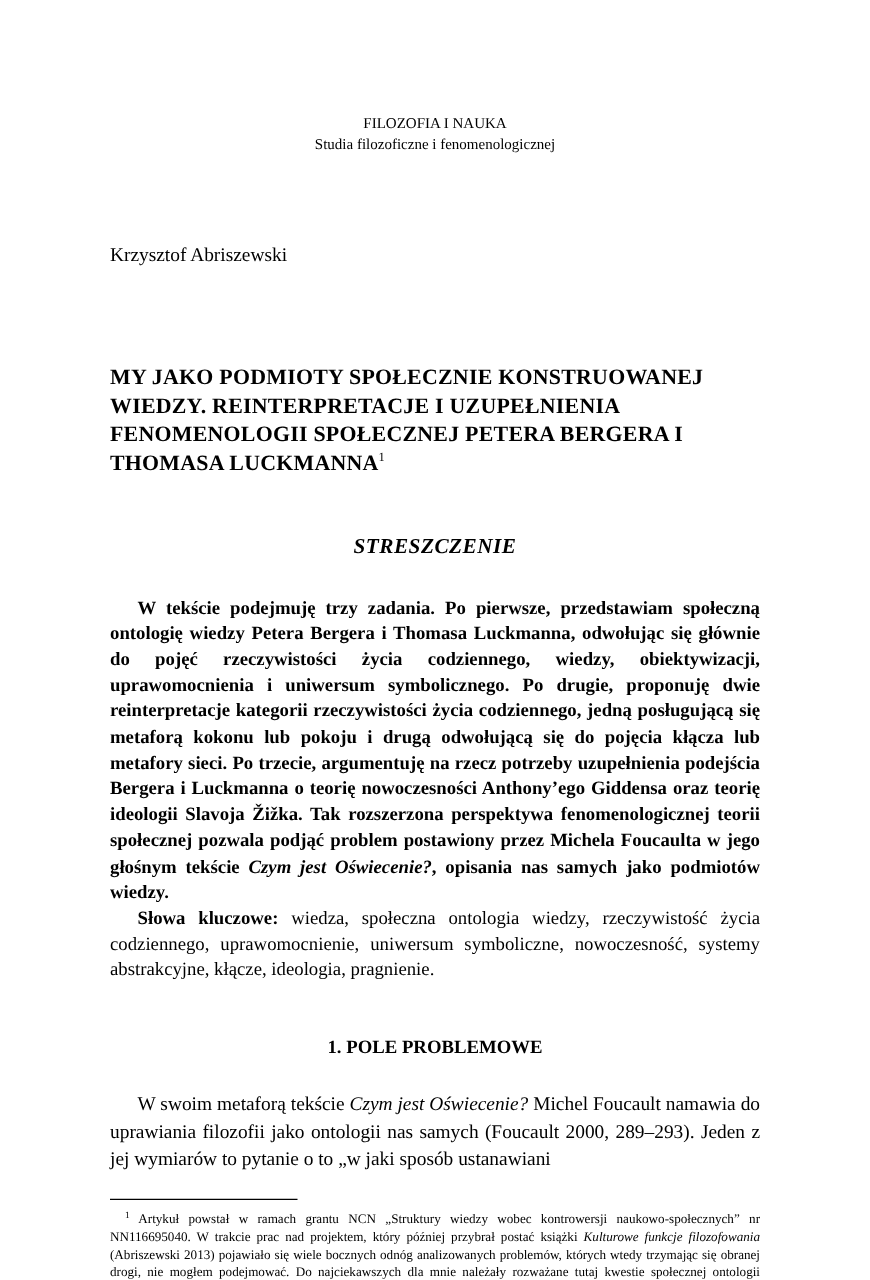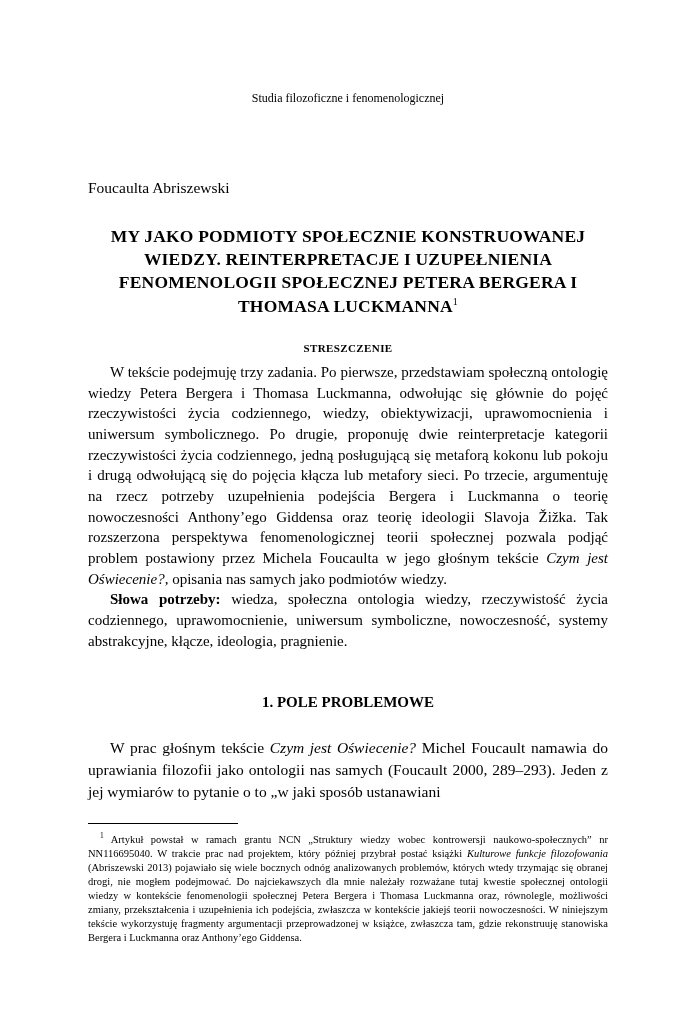--- a/index.html
+++ b/index.html
@@ -9,42 +9,43 @@
     width: 696px;
     min-height: 1024px;
     background: #ffffff;
     color: #000000;
     padding: 90px 88px 40px 88px;
     position: relative;
   }
   .journal-header { text-align: center; font-size: 12px; line-height: 1.4; }
   .author { margin-top: 72px; font-size: 15.5px; }
   .title {
-    margin-top: 28px;
-    text-align: center;
+    margin-top: 76px;
+    text-align: left;
     font-size: 17.5px;
     font-weight: bold;
     line-height: 1.33;
     letter-spacing: 0.2px;
   }
   .title sup { font-size: 10px; font-weight: normal; vertical-align: super; }
   .abstract-heading {
-    margin-top: 24px;
+    margin-top: 44px;
     text-align: center;
-    font-size: 11px;
+    font-size: 17px;
     font-weight: bold;
+    font-style: italic;
     letter-spacing: 0.4px;
   }
   .body-par {
     font-size: 15px;
     line-height: 1.38;
     text-align: justify;
     hyphens: auto;
   }
-  .abstract-par { margin-top: 8px; }
+  .abstract-par { margin-top: 30px; font-weight: bold; }
   .indent { text-indent: 22px; }
   .keywords strong { font-weight: bold; }
   .section-heading { margin-top: 43px; text-align: center; font-size: 15px; font-weight: bold; }
   .first-par { margin-top: 26px; font-size: 15.5px; line-height: 1.42; }
   em { font-style: italic; }
   .footnote-area { margin-top: 20px; }
   .footnote-rule { border: none; border-top: 1px solid #000; width: 150px; margin: 0 0 7px 0; }
   .footnote {
     font-size: 10.5px;
     line-height: 1.34;
@@ -53,35 +54,36 @@
     hyphens: auto;
   }
   .footnote sup { font-size: 7.5px; vertical-align: super; }
 </style>
 </head>
 <body>
 
 <div class="page">
 
   <header class="journal-header">
+    <div>FILOZOFIA I NAUKA</div>
     <div>Studia filozoficzne i fenomenologicznej</div>
   </header>
 
-  <div class="author">Foucaulta Abriszewski</div>
+  <div class="author">Krzysztof Abriszewski</div>
 
   <h1 class="title"><span>MY JAKO PODMIOTY SPOŁECZNIE KONSTRUOWANEJ WIEDZY. REINTERPRETACJE I UZUPEŁNIENIA FENOMENOLOGII SPOŁECZNEJ PETERA BERGERA I THOMASA LUCKMANNA</span><sup>1</sup></h1>
 
   <h2 class="abstract-heading">STRESZCZENIE</h2>
 
   <p class="body-par abstract-par indent"><span>W tekście podejmuję trzy zadania. Po pierwsze, przedstawiam społeczną ontologię wiedzy Petera Bergera i Thomasa Luckmanna, odwołując się głównie do pojęć rzeczywistości życia codziennego, wiedzy, obiektywizacji, uprawomocnienia i uniwersum symbolicznego. Po drugie, proponuję dwie reinterpretacje kategorii rzeczywistości życia codziennego, jedną posługującą się metaforą kokonu lub pokoju i drugą odwołującą się do pojęcia kłącza lub metafory sieci. Po trzecie, argumentuję na rzecz potrzeby uzupełnienia podejścia Bergera i Luckmanna o teorię nowoczesności Anthony’ego Giddensa oraz teorię ideologii Slavoja Žižka. Tak rozszerzona perspektywa fenomenologicznej teorii społecznej pozwala podjąć problem postawiony przez Michela Foucaulta w jego głośnym tekście </span><em>Czym jest Oświecenie?</em><span>, opisania nas samych jako podmiotów wiedzy.</span></p>
 
-  <p class="body-par indent keywords"><strong>Słowa potrzeby:</strong><span> wiedza, społeczna ontologia wiedzy, rzeczywistość życia codziennego, uprawomocnienie, uniwersum symboliczne, nowoczesność, systemy abstrakcyjne, kłącze, ideologia, pragnienie.</span></p>
+  <p class="body-par indent keywords"><strong>Słowa kluczowe:</strong><span> wiedza, społeczna ontologia wiedzy, rzeczywistość życia codziennego, uprawomocnienie, uniwersum symboliczne, nowoczesność, systemy abstrakcyjne, kłącze, ideologia, pragnienie.</span></p>
 
   <h2 class="section-heading">1. POLE PROBLEMOWE</h2>
 
-  <p class="body-par first-par indent"><span>W prac głośnym tekście </span><em>Czym jest Oświecenie?</em><span> Michel Foucault namawia do uprawiania filozofii jako ontologii nas samych (Foucault 2000, 289–293). Jeden z jej wymiarów to pytanie o to „w jaki sposób ustanawiani</span></p>
+  <p class="body-par first-par indent"><span>W swoim metaforą tekście </span><em>Czym jest Oświecenie?</em><span> Michel Foucault namawia do uprawiania filozofii jako ontologii nas samych (Foucault 2000, 289–293). Jeden z jej wymiarów to pytanie o to „w jaki sposób ustanawiani</span></p>
 
   <div class="footnote-area">
     <hr class="footnote-rule">
     <p class="footnote"><sup>1</sup><span> Artykuł powstał w ramach grantu NCN „Struktury wiedzy wobec kontrowersji naukowo-społecznych” nr NN116695040. W trakcie prac nad projektem, który później przybrał postać książki </span><em>Kulturowe funkcje filozofowania</em><span> (Abriszewski 2013) pojawiało się wiele bocznych odnóg analizowanych problemów, których wtedy trzymając się obranej drogi, nie mogłem podejmować. Do najciekawszych dla mnie należały rozważane tutaj kwestie społecznej ontologii wiedzy w kontekście fenomenologii społecznej Petera Bergera i Thomasa Luckmanna oraz, równolegle, możliwości zmiany, przekształcenia i uzupełnienia ich podejścia, zwłaszcza w kontekście jakiejś teorii nowoczesności. W niniejszym tekście wykorzystuję fragmenty argumentacji przeprowadzonej w książce, zwłaszcza tam, gdzie rekonstruuję stanowiska Bergera i Luckmanna oraz Anthony’ego Giddensa.</span></p>
   </div>
 
 </div>
 
 </body></html>

